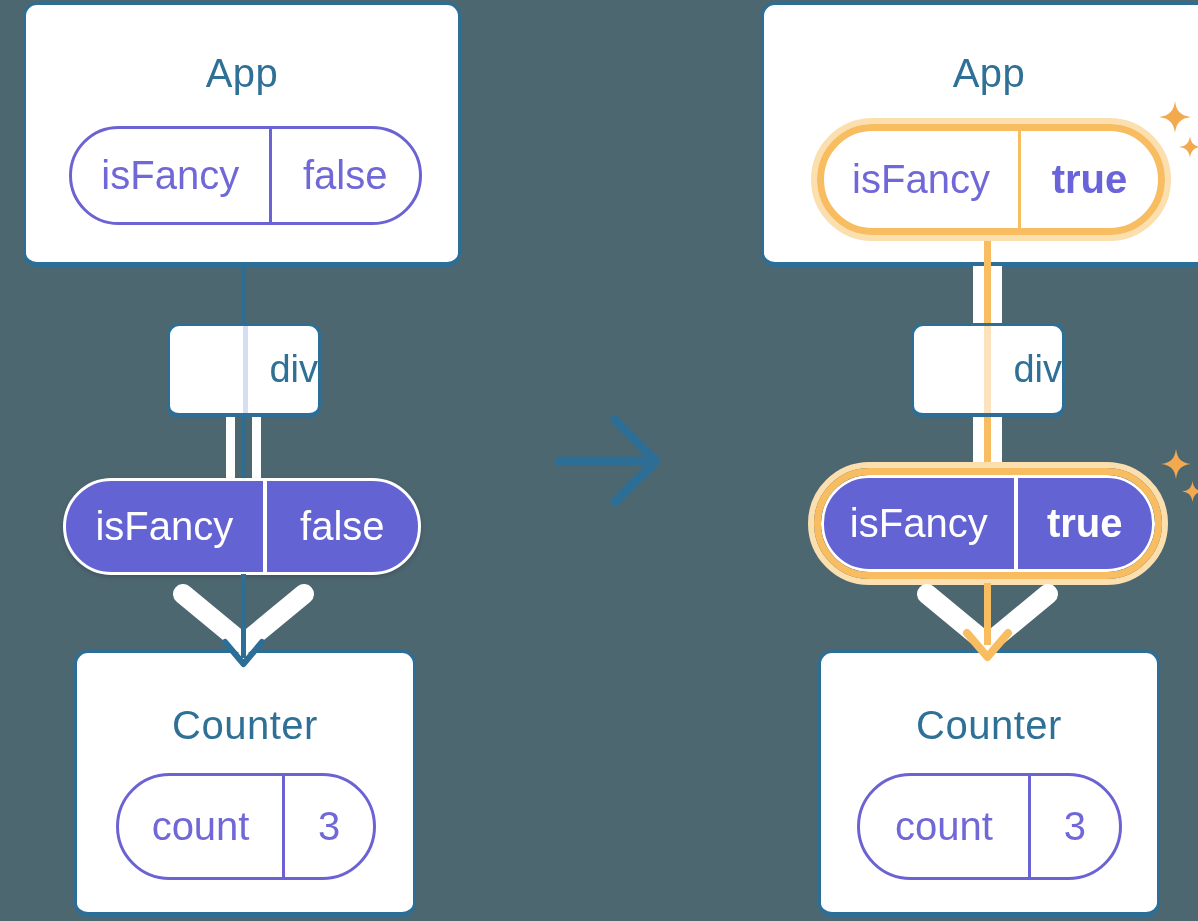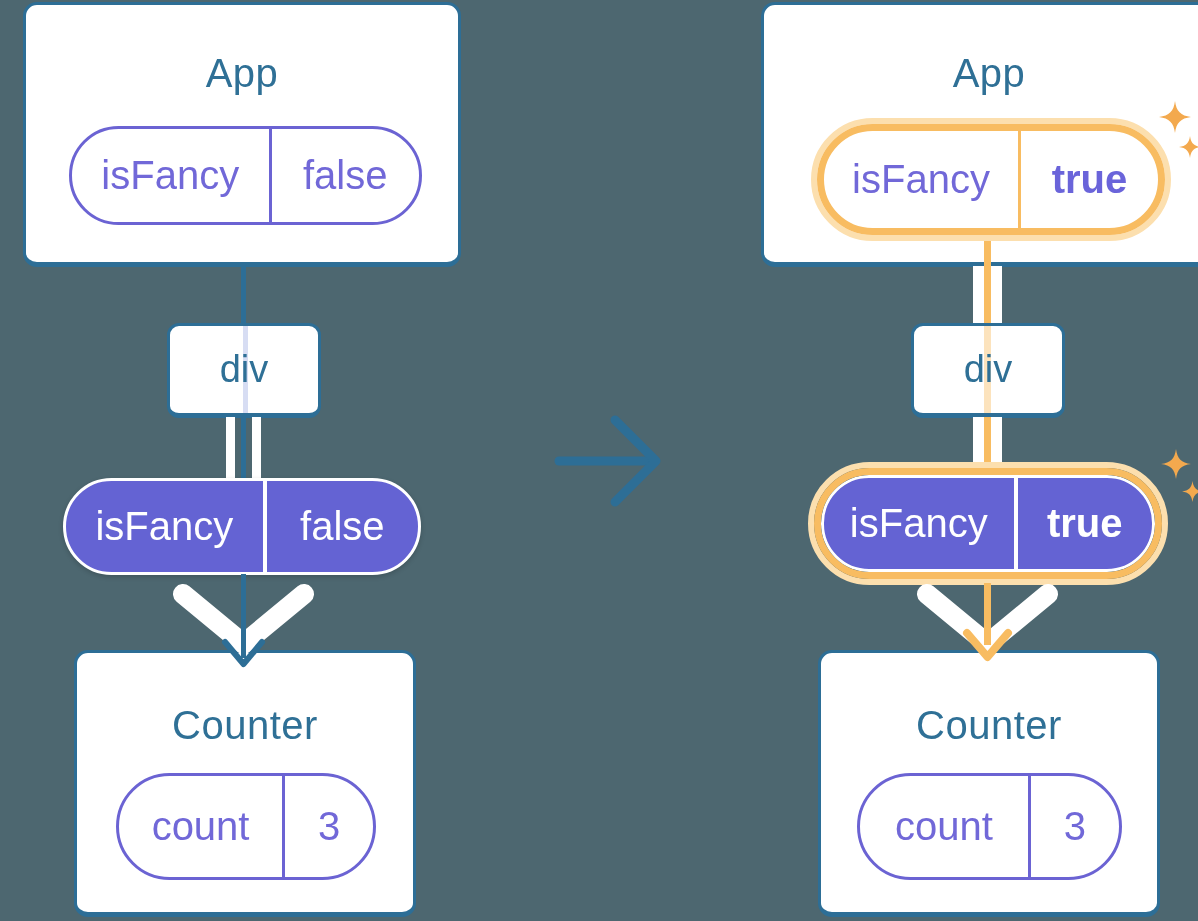--- a/index.html
+++ b/index.html
@@ -23,21 +23,21 @@
   .pill-solid .cell.first{border-right:4px solid var(--white);}
   .fancy-halo{border:6px solid var(--orange-halo);border-radius:64px;}
   .fancy-ring{width:100%;height:100%;border:7px solid var(--orange);border-radius:56px;background:var(--white);overflow:hidden;display:flex;}
   .fancy-ring .cell{display:flex;align-items:center;justify-content:center;color:var(--purple-text);font-size:40px;}
   .fancy-ring .cell.first{border-right:3px solid var(--orange);}
   .fancy-ring.on-purple{background:transparent;padding:0;}
   .fancy-inner-purple{flex:1;display:flex;background:var(--purple-bg);border:3px solid var(--white);border-radius:48px;overflow:hidden;}
   .fancy-inner-purple .cell{display:flex;align-items:center;justify-content:center;color:var(--white);font-size:40px;}
   .fancy-inner-purple .cell.first{border-right:4px solid var(--white);}
   .vline{position:absolute;}
-  .div-box{background:var(--white);border:3px solid var(--line);border-bottom-width:5px;border-radius:12px;display:flex;align-items:center;justify-content:center;}
+  .div-box{background:var(--white);border:3px solid var(--line);border-bottom-width:5px;border-radius:12px;display:flex;align-items:center;justify-content:flex-end;}
   .div-box .lbl{position:relative;z-index:2;color:var(--title);font-size:38px;font-weight:500;}
   .bold{font-weight:700;}
   svg{display:block;}
 </style>
 </head>
 <body>
 
 <div class="stage">
 
   <div class="abs card" style="left:2px;top:2px;width:438px;height:265px;">

